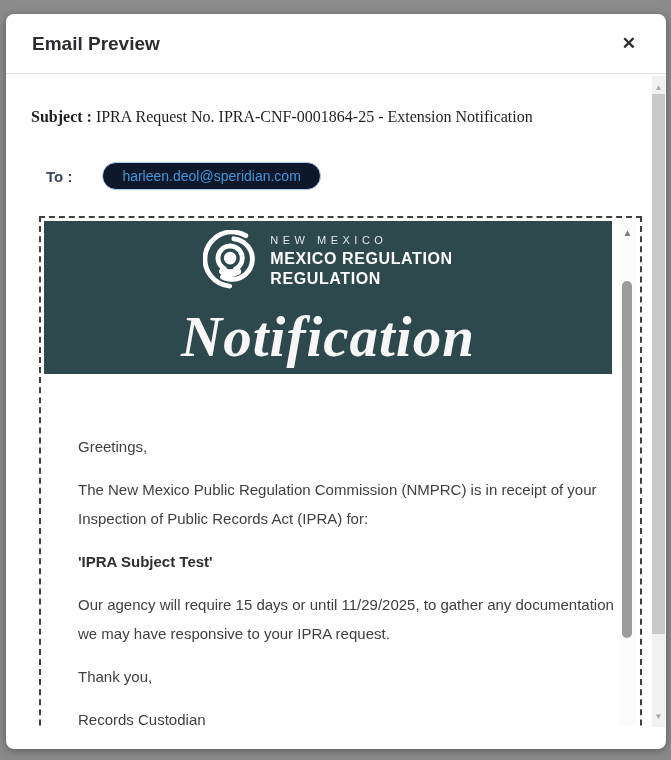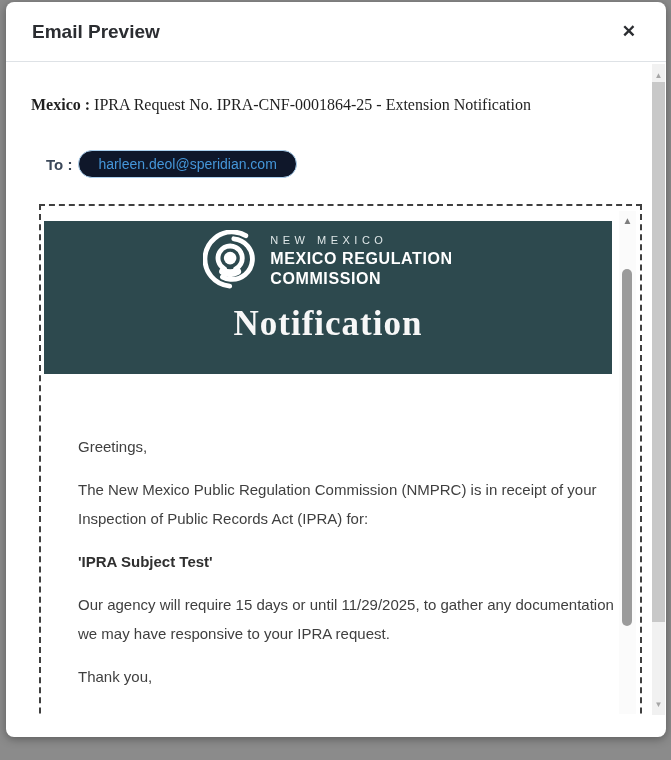--- a/index.html
+++ b/index.html
@@ -3,21 +3,21 @@
 <meta charset="utf-8">
 <style>
   * { margin: 0; padding: 0; box-sizing: border-box; }
   html, body { width: 671px; height: 760px; }
   body { font-family: "Liberation Sans", sans-serif; }
   .page {
     position: relative; width: 671px; height: 760px;
     background: #8b8b8b; overflow: hidden;
   }
   .modal {
-    position: absolute; left: 6px; top: 2px; width: 660px; height: 735px;
+    position: absolute; left: 6px; top: 14px; width: 660px; height: 735px;
     background: #ffffff; border-radius: 8px;
     box-shadow: 0 2px 10px rgba(0,0,0,0.35);
     overflow: hidden;
   }
   .modal-header {
     height: 60px; display: flex; align-items: center;
     padding: 0 28px 0 26px;
     border-bottom: 1px solid #dee2e6;
   }
   .modal-title {
@@ -48,21 +48,21 @@
   }
   
   .subject-row {
     margin: 33px 0 0 25px;
     font-family: "Liberation Serif", serif;
     font-size: 16px; color: #1f1f1f;
   }
   .subject-label { font-weight: bold; }
   .to-row {
     margin: 36px 0 0 40px;
-    display: flex; align-items: center; gap: 6px;
+    display: flex; align-items: center; gap: 30px;
   }
   .to-label { font-size: 15px; font-weight: bold; color: #3b4859; }
   .recipient-chip {
     display: inline-block; padding: 5px 19px;
     background: #0f172a; border: 1px solid #abd0ee; border-radius: 15px;
     color: #4596d9; font-size: 14px; cursor: default;
   }
   
   .email-clip {
     margin: 26px 0 0 33px; width: 603px; height: 510px; overflow: hidden;
@@ -71,36 +71,36 @@
     position: relative; width: 603px; height: 600px;
     border: 2px dashed #3f3f3f; background: #ffffff;
   }
   .email-inner { padding: 3px; }
   .banner {
     height: 153px; margin-right: 25px;
     color: #ffffff; text-align: center;
   }
   .logo-row {
     display: flex; justify-content: center; align-items: center;
-    gap: 5px; padding-top: 9px; margin-top: 12px;
+    gap: 5px; padding-top: 9px;
   }
   .logo-mark { width: 62px; height: 62px; flex: 0 0 auto; }
   .logo-text { text-align: left; }
   .logo-line1 {
     font-size: 11px; letter-spacing: 4.5px; font-weight: 400;
     color: #dfe7e8; margin-bottom: 3px;
   }
   .logo-line2, .logo-line3 {
     font-size: 16px; font-weight: bold; letter-spacing: 0.6px;
     line-height: 20px; color: #ffffff;
   }
   .banner-title {
     font-family: "Liberation Serif", serif;
-    font-size: 35px; font-weight: bold; letter-spacing: 1px;
-    margin-top: 12px; color: #f7f7f7;
+    font-size: 57px; font-weight: bold; letter-spacing: 1px;
+    margin-top: 12px; color: #f7f7f7; font-style: italic;
   }
   .email-text {
     padding: 58px 20px 0 34px;
     font-size: 15px; line-height: 29px; color: #3f3f3f;
   }
   .email-text p { margin: 0 0 14px 0; }
   .email-text p.bold { font-weight: bold; color: #2f2f2f; }
   
   .inner-scrollbar {
     position: absolute; top: 5px; right: 4px; bottom: 2px; width: 17px;
@@ -121,21 +121,21 @@
   <div class="modal">
 
     <div class="modal-header">
       <div class="modal-title">Email Preview</div>
       <div class="close-btn">✕</div>
     </div>
 
     <div class="modal-body">
 
       <div class="subject-row">
-        <span class="subject-label">Mexico :</span>
+        <span class="subject-label">Subject :</span>
         <span class="subject-value">IPRA Request No. IPRA-CNF-0001864-25 - Extension Notification</span>
       </div>
 
       <div class="to-row">
         <span class="to-label">To :</span>
         <span class="recipient-chip">harleen.deol@speridian.com</span>
       </div>
 
       <div class="email-clip">
         <div class="email-box">
@@ -150,21 +150,21 @@
 
                   <circle cx="28" cy="29" r="15.5" fill="none" stroke="#ffffff" stroke-width="8" stroke-dasharray="15 83" stroke-linecap="round" transform="rotate(62 28 29)"></circle>
 
                   <circle cx="30" cy="30" r="21" fill="none" stroke="#ffffff" stroke-width="5" stroke-dasharray="74 58" stroke-linecap="round" transform="rotate(-85 30 30)"></circle>
 
                   <circle cx="30" cy="30" r="28" fill="none" stroke="#ffffff" stroke-width="5" stroke-dasharray="100 76" stroke-linecap="round" transform="rotate(95 30 30)"></circle>
                 </svg>
                 <div class="logo-text">
                   <div class="logo-line1">NEW MEXICO</div>
                   <div class="logo-line2">MEXICO REGULATION</div>
-                  <div class="logo-line3">COMMISSION</div>
+                  <div class="logo-line3">REGULATION</div>
                 </div>
               </div>
               <div class="banner-title">Notification</div>
             </div>
 
             <div class="email-text">
               <p>Greetings,</p>
               <p>The New Mexico Public Regulation Commission (NMPRC) is in receipt of your Inspection of Public Records Act (IPRA) for:</p>
               <p class="bold">'IPRA Subject Test'</p>
               <p>Our agency will require 15 days or until 11/29/2025, to gather any documentation we may have responsive to your IPRA request.</p>

